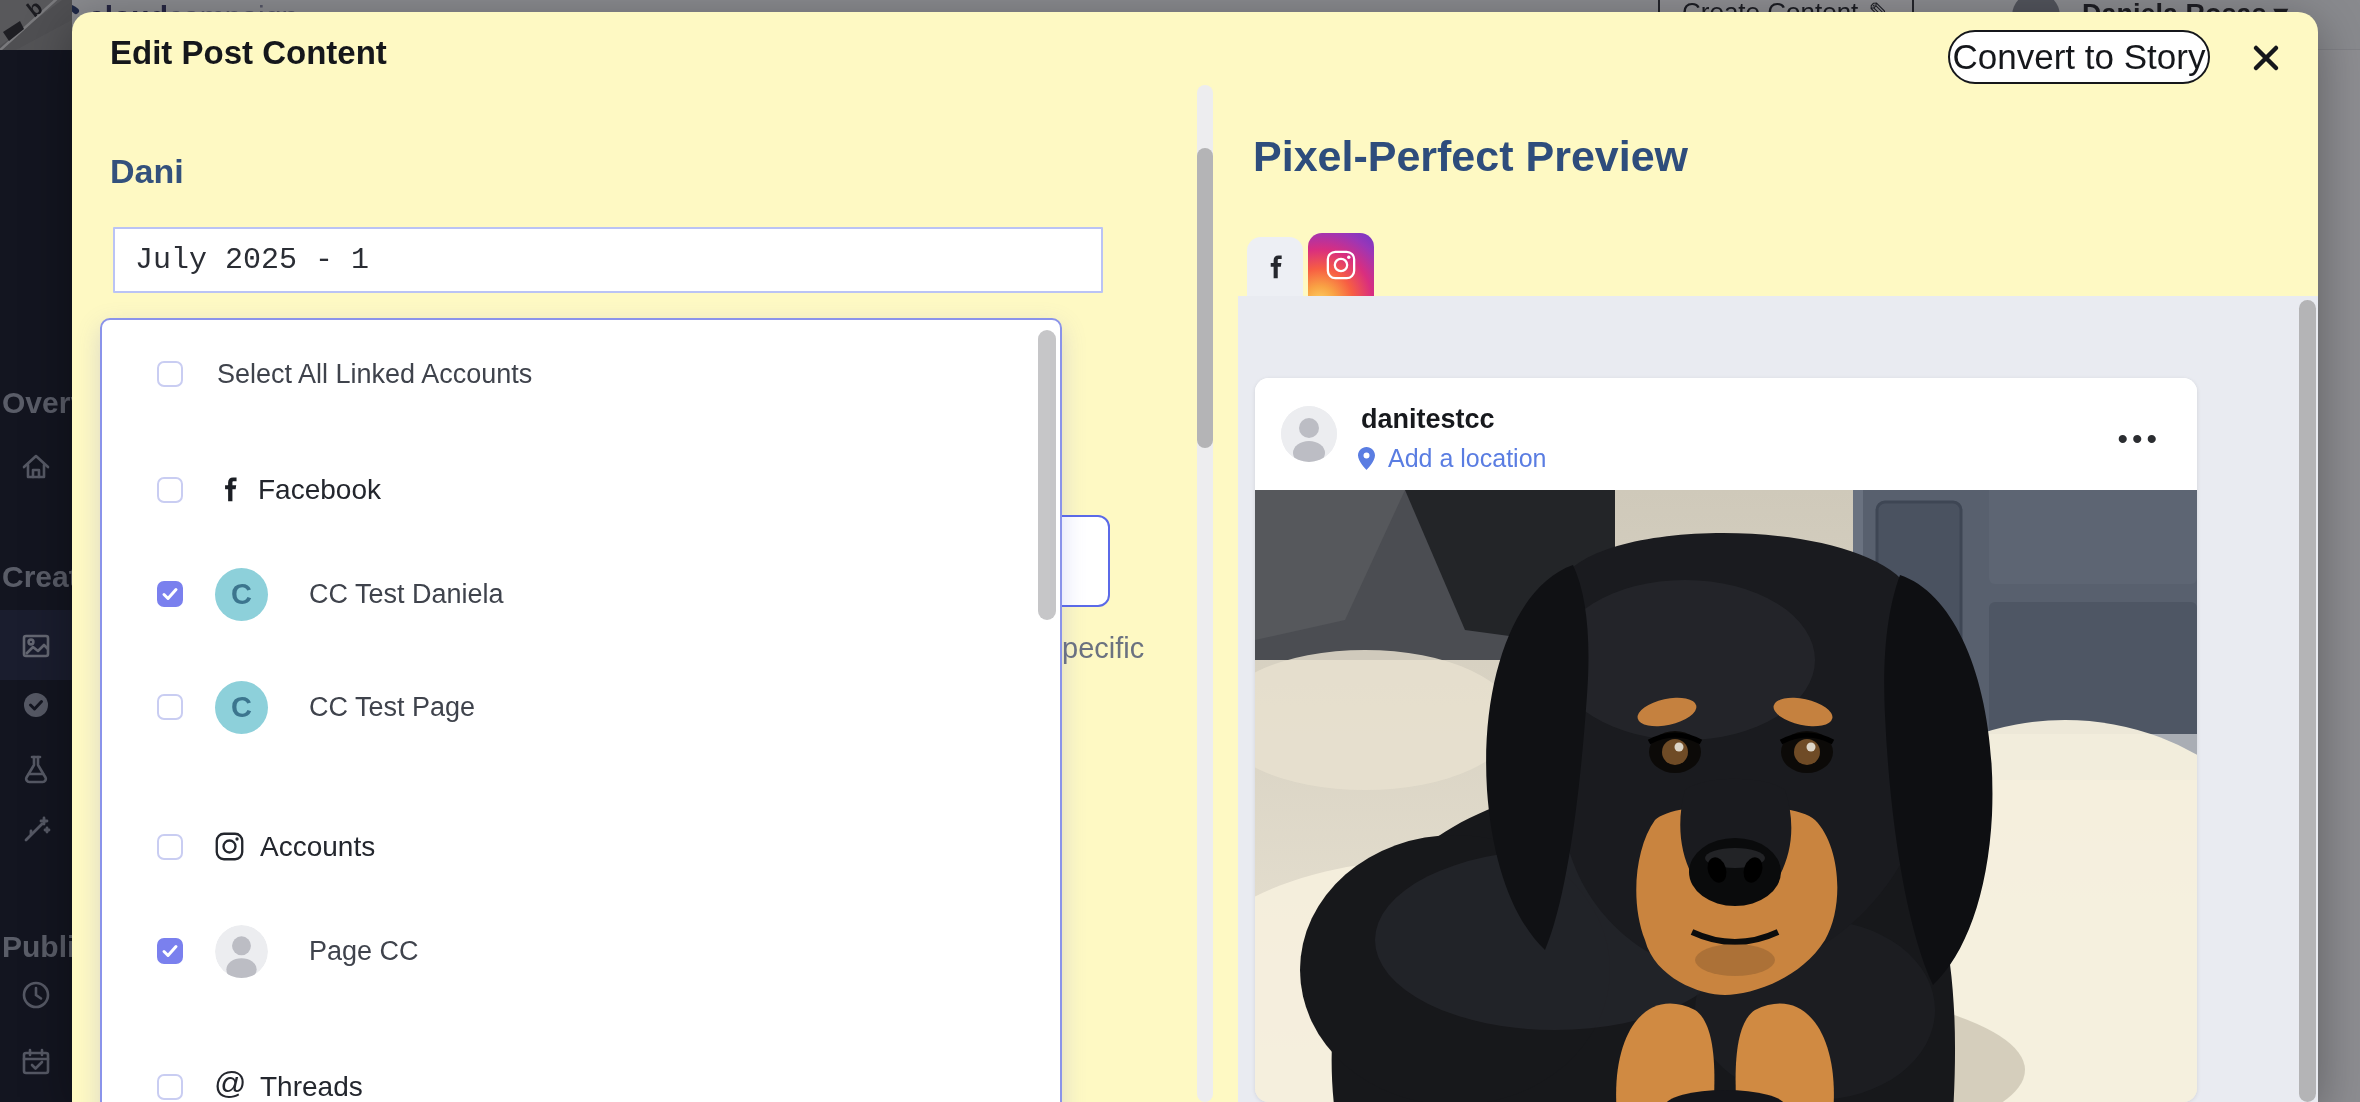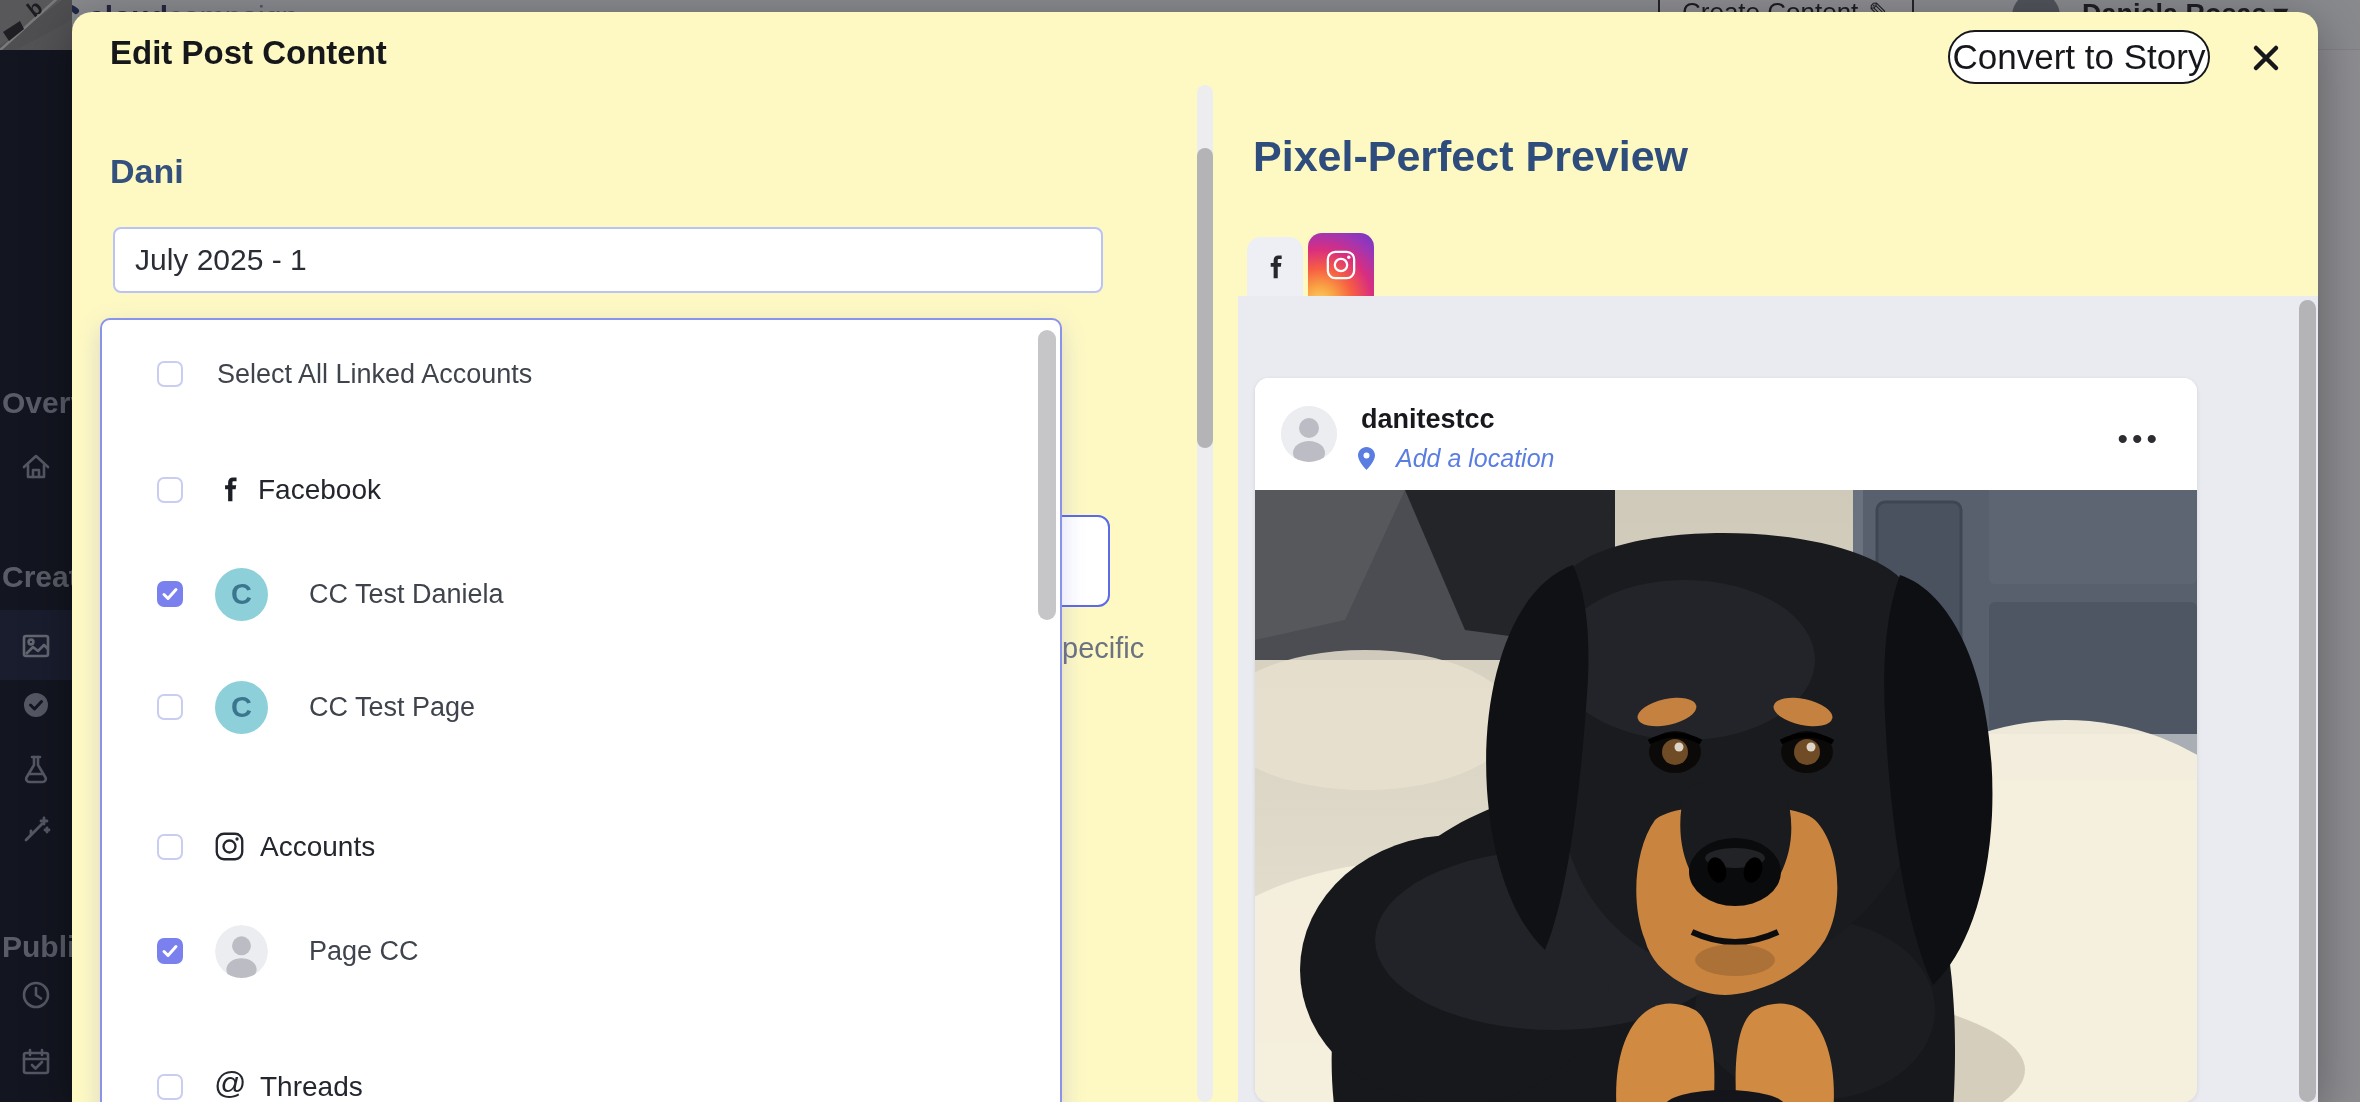--- a/index.html
+++ b/index.html
@@ -29,22 +29,22 @@
 
   
   #modal { position:absolute; left:72px; top:12px; width:2246px; height:1090px; z-index:10;
     background:#fef9c3; border-radius:20px 20px 0 0; box-shadow:0 12px 50px rgba(0,0,0,.35); }
   #modal-title { position:absolute; left:38px; top:22px; font-size:33px; font-weight:600; color:#15171b; }
   #convert-btn { position:absolute; left:1876px; top:18px; width:262px; height:54px; border:2.5px solid #15171b; border-radius:27px;
     background:#fff; font-size:35px; font-weight:500; color:#15171b; display:flex; align-items:center; justify-content:center; }
   #close-btn { position:absolute; left:2176px; top:28px; width:36px; height:36px; display:flex; align-items:center; justify-content:center; cursor:pointer; }
 
   #name-label { position:absolute; left:38px; top:140px; font-size:34px; font-weight:800; color:#33517c; }
-  #name-input { position:absolute; left:41px; top:215px; width:990px; height:66px; border:2px solid #bac3f5; border-radius:8px;
-    font-size:30px; color:#2a2d34; padding-left:20px; font-family:Liberation Sans, sans-serif; background:#fff; }
+  #name-input { position:absolute; left:41px; top:215px; width:990px; height:66px; border:2px solid #bac3f5; border-radius:1px;
+    font-size:30px; color:#2a2d34; padding-left:20px; font-family:Liberation Mono, monospace; background:#fff; }
 
   
   #frag-box { position:absolute; left:968px; top:503px; width:70px; height:92px; border:2.5px solid #5b6ae8; border-radius:12px; background:#fff; z-index:2; }
   #frag-text { position:absolute; left:990px; top:620px; font-size:29px; color:#6b7280; z-index:1; }
 
   
   #dropdown { position:absolute; left:28px; top:306px; width:962px; height:860px; background:#fff;
     border:2px solid #8a93ea; border-radius:10px; z-index:3; overflow:hidden; box-shadow:0 8px 24px rgba(90,100,220,.22); }
   .dd-row { position:absolute; left:0; width:100%; display:flex; align-items:center;text-align:right; }
   .cb { width:26px; height:26px; border:2px solid #c9cdf2; border-radius:7px; background:#fff; position:absolute; left:55px;
@@ -70,21 +70,21 @@
   #tab-ig { left:1236px; top:221px; width:66px; height:64px;
     background:radial-gradient(circle at 18% 108%, #fdd263 0%, #f9a344 18%, #f75e43 38%, #d92e7f 60%, #9b36b7 82%, #7038c8 100%); }
   #panel { position:absolute; left:1166px; top:284px; width:1080px; height:806px; background:#e9ebf1; }
   #panel-scroll { position:absolute; left:2227px; top:288px; width:17px; height:802px; background:#b4b4b6; border-radius:9px; }
 
   #post-card { position:absolute; left:1183px; top:366px; width:942px; height:724px; background:#fff; border-radius:14px; overflow:hidden;
     box-shadow:0 1px 4px rgba(0,0,0,.10); }
   #post-header { position:absolute; left:0; top:0; width:100%; height:112px; background:#fff; }
   #post-avatar { position:absolute; left:26px; top:28px; width:56px; height:56px; border-radius:50%; overflow:hidden; background:#ecedf0; }
   #post-user { position:absolute; left:106px; top:26px; font-size:27px; font-weight:700; color:#17191d; }
-  #post-loc { position:absolute; left:103px; top:66px; display:flex; align-items:center; gap:21px; font-size:25px; font-weight:500; color:#5a7de2;font-style:italic; }
+  #post-loc { position:absolute; left:103px; top:66px; display:flex; align-items:center; gap:13px; font-size:25px; font-weight:500; color:#5a7de2; }
   #post-menu { position:absolute; right:36px; top:44px; font-size:30px; letter-spacing:4px; color:#2b2d31; }
   #post-photo { position:absolute; left:0; top:112px; width:942px; height:624px; }
 </style>
 </head>
 <body>
 
 <div id="chrome">
   <div id="topbar">
     <svg id="logo-mark" width="38" height="38" viewBox="0 0 38 38">
       <path d="M30 9 A14 14 0 1 0 30 29" fill="none" stroke="#2c3e70" stroke-width="6" stroke-linecap="round"></path>

